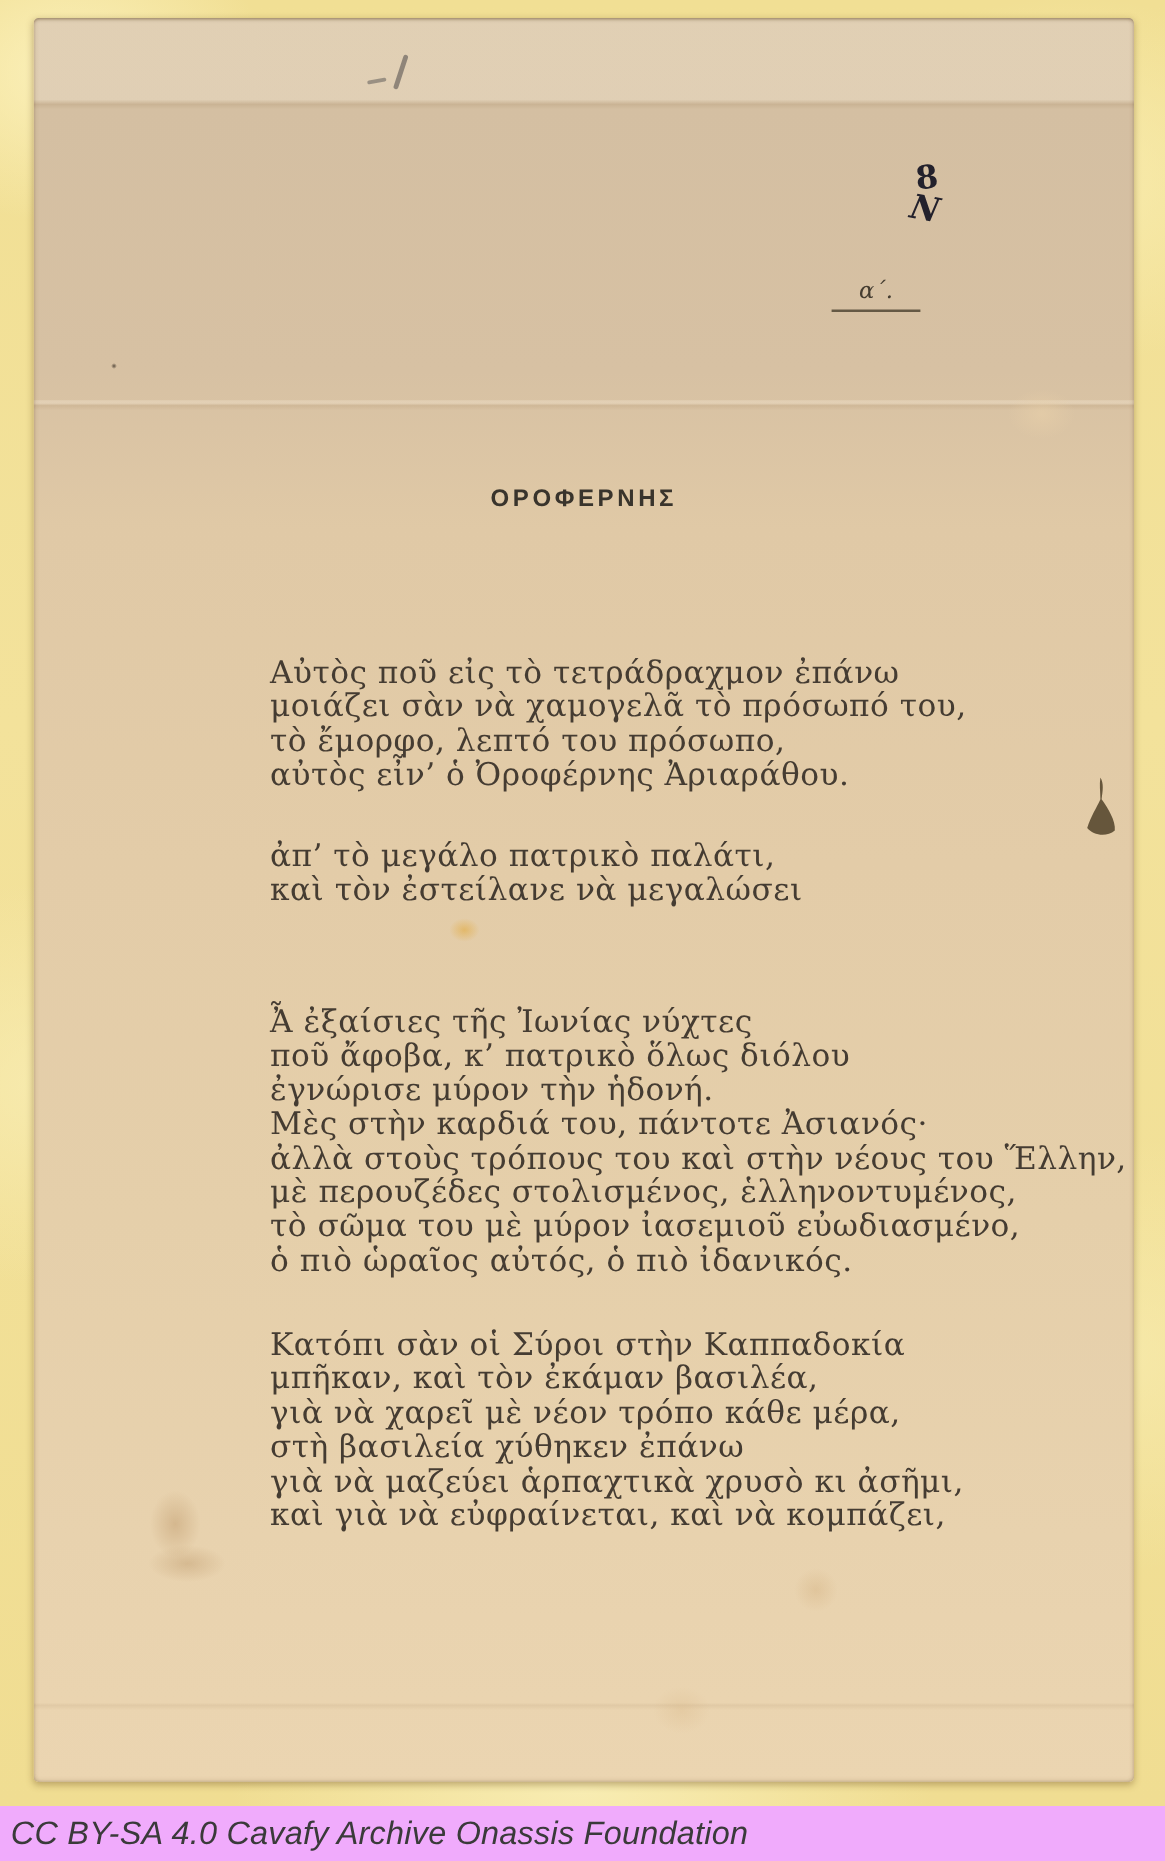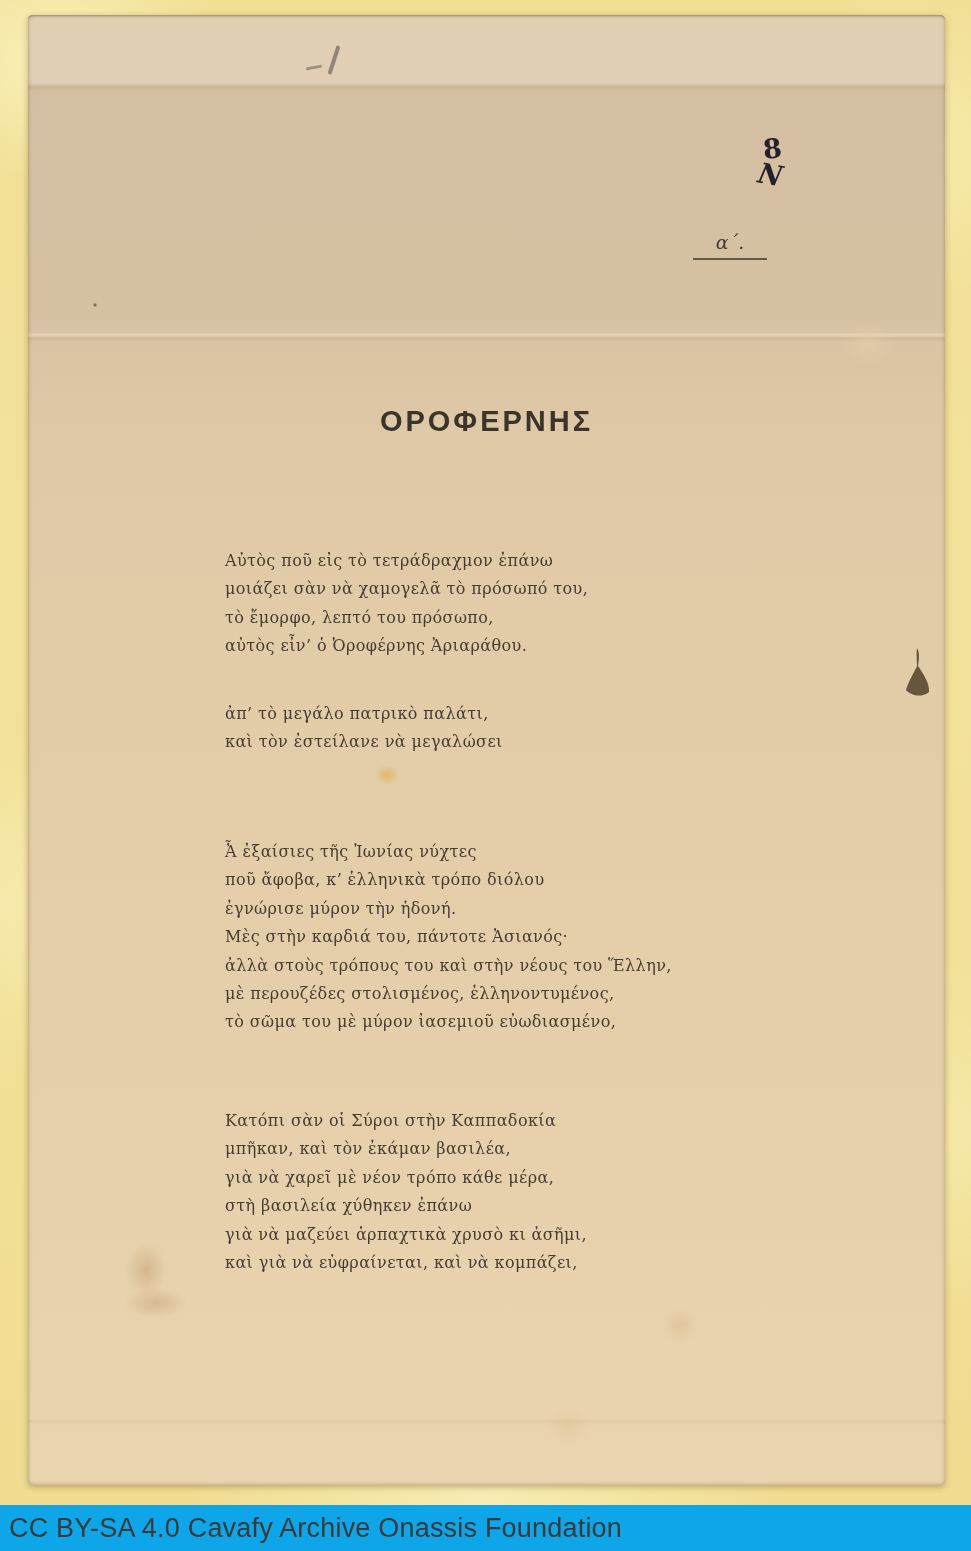--- a/index.html
+++ b/index.html
@@ -56,35 +56,35 @@
   
   .folio{
     position:absolute;left:665px;top:216px;width:74px;text-align:center;
     font-family:"DejaVu Serif",serif;font-style:italic;font-size:19px;color:#453d31;
     padding-bottom:5px;border-bottom:2px solid rgba(73,62,45,.8);
   }
   
   .title{
     position:absolute;left:0;top:390px;width:100%;text-align:center;
     font-family:"Liberation Sans",sans-serif;font-weight:bold;
-    font-size:29px;letter-spacing:3px;color:#39342c;
+    font-size:20px;letter-spacing:3px;color:#39342c;
   }
   .poem{position:absolute;left:197px;top:0;width:620px;color:#453c32;}
-  .stanza{position:absolute;left:0;width:620px;font-size:16px;line-height:28.4px;}
+  .stanza{position:absolute;left:0;width:620px;font-size:26px;line-height:28.4px;}
   .stanza.s1{top:532px;}
   .stanza.s2{top:685px;}
   .stanza.s3{top:823px;}
   .stanza.s4{top:1092px;}
   .poem-line{white-space:nowrap;letter-spacing:.4px;}
   
   .blot{position:absolute;left:876px;top:633px;width:30px;height:56px;}
   
   .footer{
-    position:absolute;left:0;top:1505px;width:971px;height:46px;background:#0ea5e9;
-    display:flex;align-items:center;
+    position:absolute;left:0;top:1505px;width:971px;height:46px;background:#f0abfc;
+    display:flex;align-items:center;font-style:italic;
   }
   .footer .attr{
     font-family:"Liberation Sans",sans-serif;font-size:27px;font-weight:500;
     color:#3a3a3a;padding-left:9px;white-space:nowrap;letter-spacing:.2px;
   }
 </style>
 </head>
 <body>
 
 <div class="mat"></div>
@@ -109,26 +109,27 @@
         <div class="poem-line">μοιάζει σὰν νὰ χαμογελᾶ τὸ πρόσωπό του,</div>
         <div class="poem-line">τὸ ἔμορφο, λεπτό του πρόσωπο,</div>
         <div class="poem-line">αὐτὸς εἶν’ ὁ Ὀροφέρνης Ἀριαράθου.</div>
       </div>
     <div class="stanza s2">
         <div class="poem-line">ἀπ’ τὸ μεγάλο πατρικὸ παλάτι,</div>
         <div class="poem-line">καὶ τὸν ἐστείλανε νὰ μεγαλώσει</div>
       </div>
     <div class="stanza s3">
         <div class="poem-line">Ἆ ἐξαίσιες τῆς Ἰωνίας νύχτες</div>
-        <div class="poem-line">ποῦ ἄφοβα, κ’ ἑλληνικὰ τρόπο διόλου</div>
+        <div class="poem-line">ποῦ ἄφοβα, κ’ πατρικὸ ὅλως διόλου</div>
         <div class="poem-line">ἐγνώρισε μύρον τὴν ἡδονή.</div>
         <div class="poem-line">Μὲς στὴν καρδιά του, πάντοτε Ἀσιανός·</div>
         <div class="poem-line">ἀλλὰ στοὺς τρόπους του καὶ στὴν νέους του Ἕλλην,</div>
         <div class="poem-line">μὲ περουζέδες στολισμένος, ἑλληνοντυμένος,</div>
         <div class="poem-line">τὸ σῶμα του μὲ μύρον ἰασεμιοῦ εὐωδιασμένο,</div>
+        <div class="poem-line">ὁ πιὸ ὡραῖος αὐτός, ὁ πιὸ ἰδανικός.</div>
       </div>
     <div class="stanza s4">
         <div class="poem-line">Κατόπι σὰν οἱ Σύροι στὴν Καππαδοκία</div>
         <div class="poem-line">μπῆκαν, καὶ τὸν ἐκάμαν βασιλέα,</div>
         <div class="poem-line">γιὰ νὰ χαρεῖ μὲ νέον τρόπο κάθε μέρα,</div>
         <div class="poem-line">στὴ βασιλεία χύθηκεν ἐπάνω</div>
         <div class="poem-line">γιὰ νὰ μαζεύει ἁρπαχτικὰ χρυσὸ κι ἀσῆμι,</div>
         <div class="poem-line">καὶ γιὰ νὰ εὐφραίνεται, καὶ νὰ κομπάζει,</div>
       </div>
   </div>

